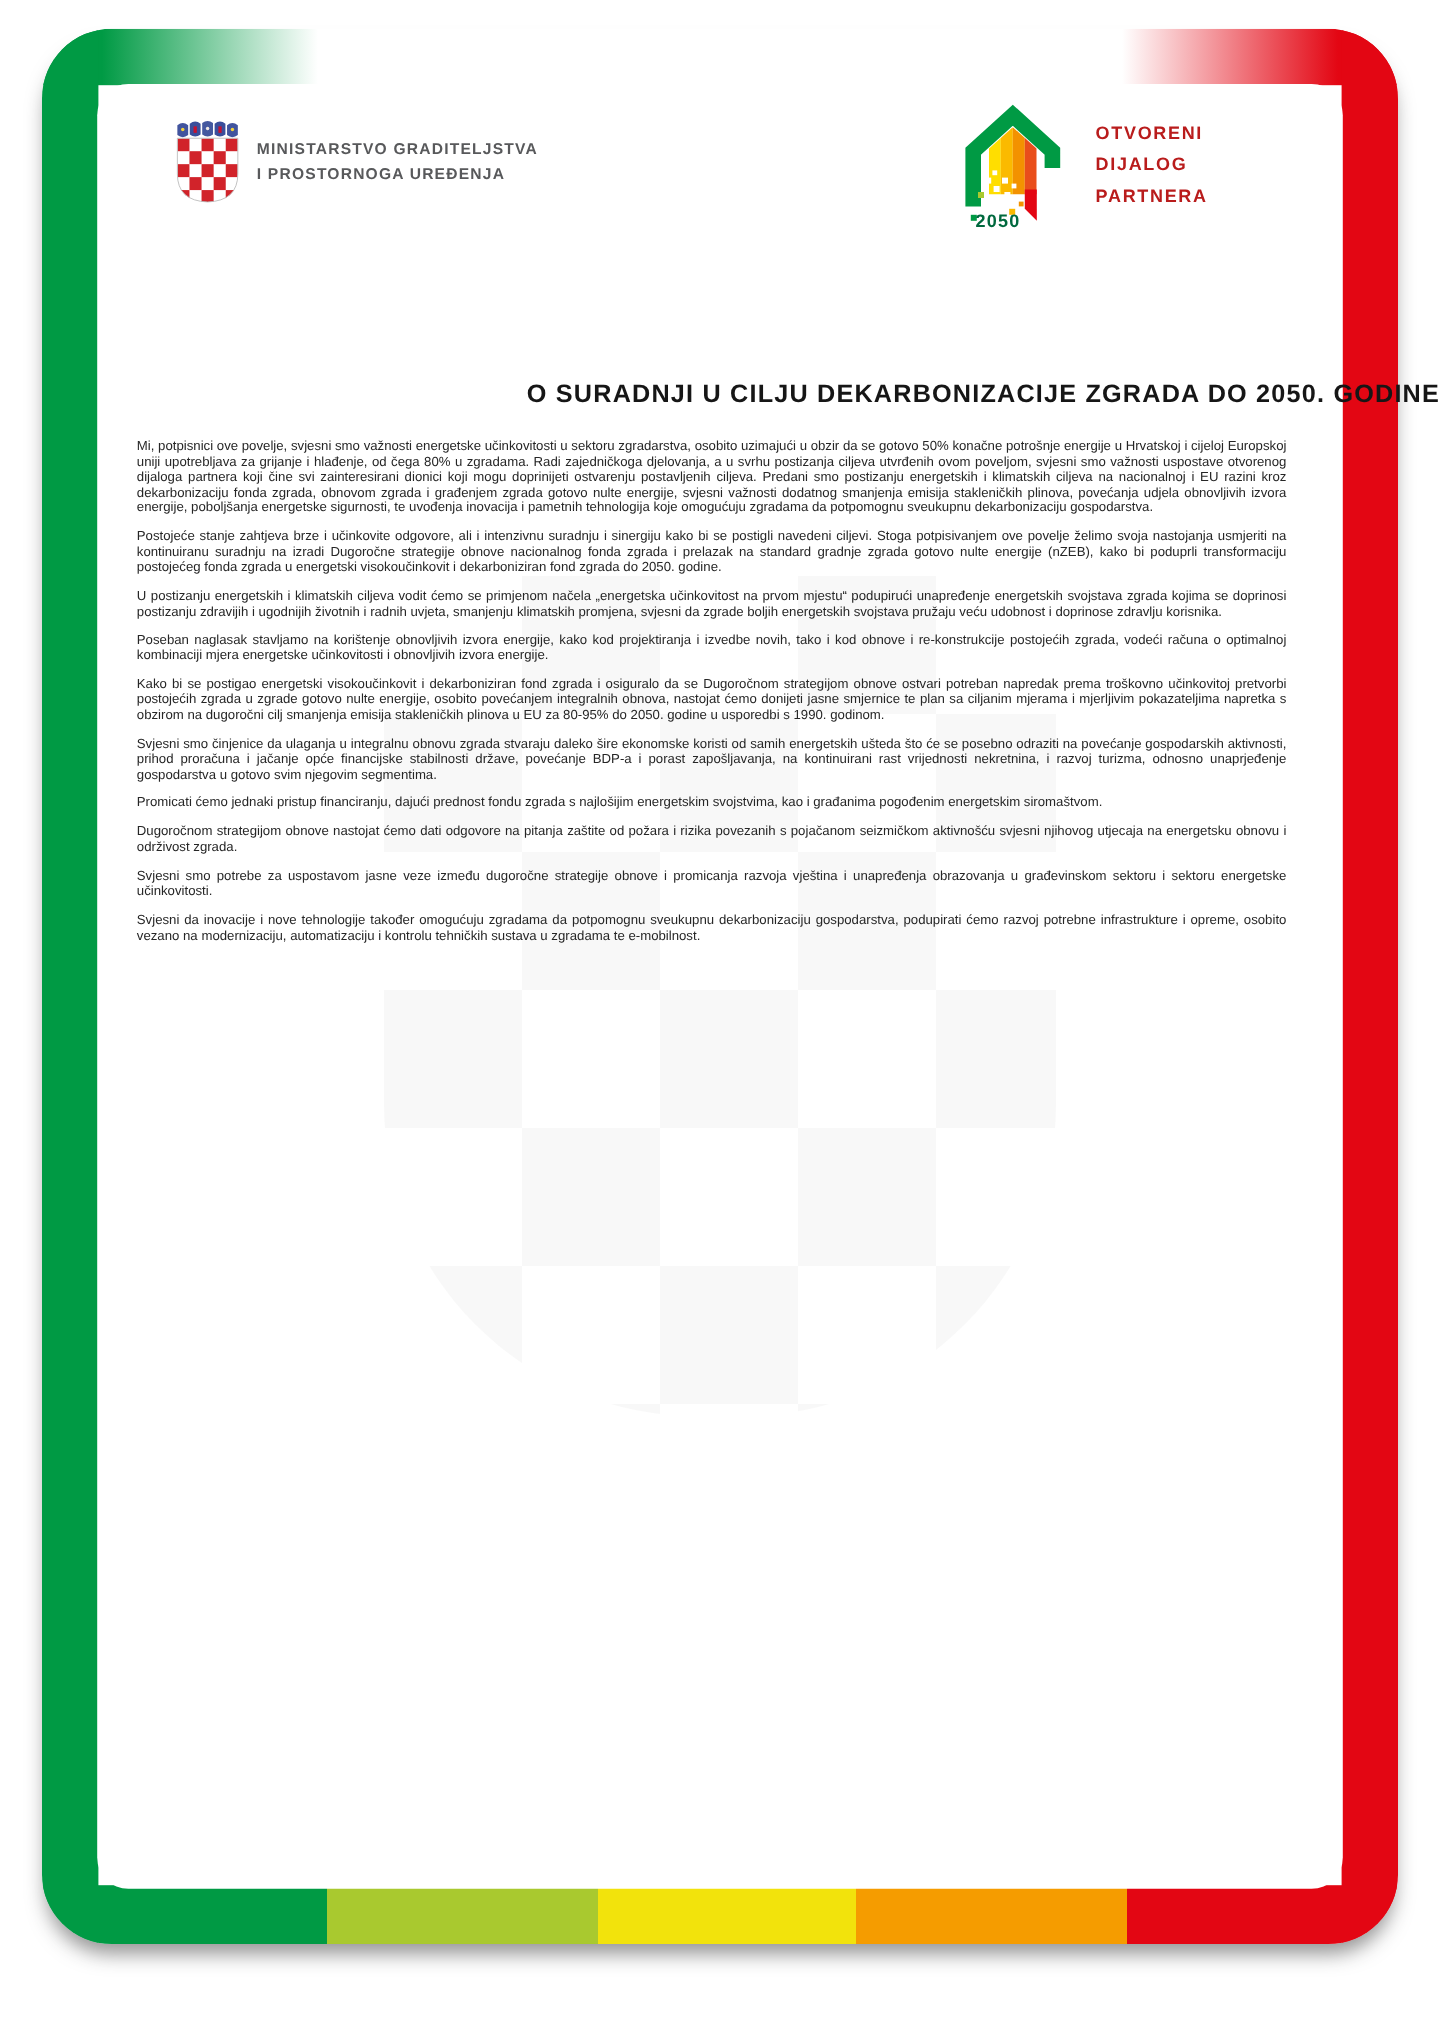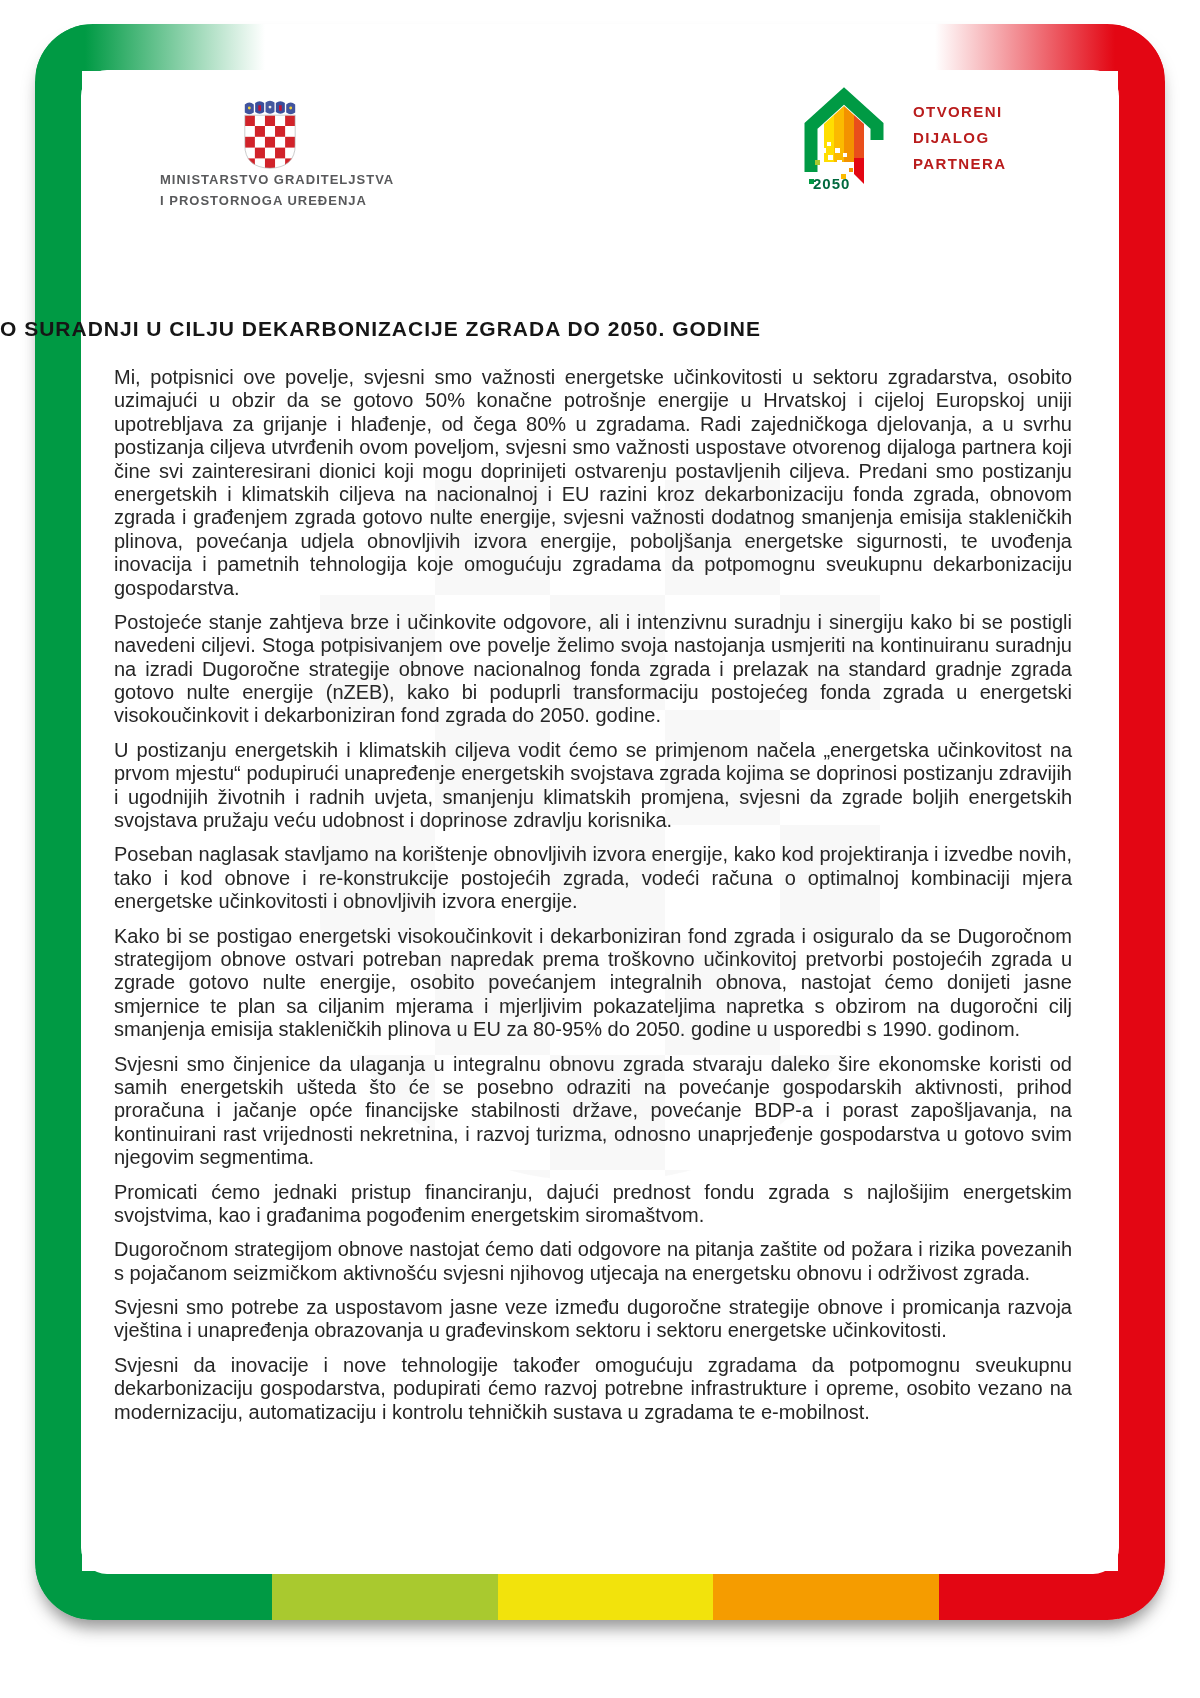--- a/index.html
+++ b/index.html
@@ -35,45 +35,45 @@
   
   #watermark{
     position:absolute;left:320px;top:480px;width:560px;height:700px;z-index:2;
     background:
       conic-gradient(#8a8a8a 0 90deg,transparent 90deg 180deg,#8a8a8a 180deg 270deg,transparent 270deg 360deg);
     background-size:230px 230px;
     opacity:0.055;
     border-radius:0 0 260px 260px;
   }
   
-  #header-left{position:absolute;left:146px;top:100px;display:flex;align-items:center;z-index:3;flex-direction:column;}
+  #header-left{position:absolute;left:146px;top:100px;display:flex;align-items:center;z-index:3;}
   #coa{width:54px;height:70px;flex:0 0 auto;}
   #ministry-text{
     margin-left:14px;color:#58595b;font-size:13px;font-weight:bold;
     letter-spacing:1px;line-height:1.6;
   }
   #header-right{position:absolute;left:795px;top:82px;display:flex;align-items:center;z-index:3;}
   #house-logo{width:104px;height:112px;flex:0 0 auto;}
   #partner-text{
     margin-left:14px;color:#b91c1c;font-size:15px;font-weight:bold;
     letter-spacing:1.4px;line-height:1.75;
   }
   
   #title{
     position:absolute;left:0;right:0;top:220px;text-align:center;z-index:3;
     font-size:60px;font-weight:800;color:#141414;letter-spacing:17px;text-indent:17px;
   }
   #subtitle{
-    position:absolute;left:0;right:0;top:317px;text-align:left;z-index:3;
+    position:absolute;left:0;right:0;top:317px;text-align:right;z-index:3;
     font-size:21px;font-weight:700;color:#161616;letter-spacing:1px;
   }
   
   #body-text{
     position:absolute;left:114px;top:366px;width:958px;z-index:3;
-    font-size:20px;line-height:1.17;color:#262626;text-align:justify;
+    font-size:11px;line-height:1.17;color:#262626;text-align:justify;
   }
   #body-text p{margin:0 0 11px 0;}
 </style>
 </head>
 <body>
 
 <div id="page">
 
   <div id="frame">
     <div class="edge edge-top"></div>

